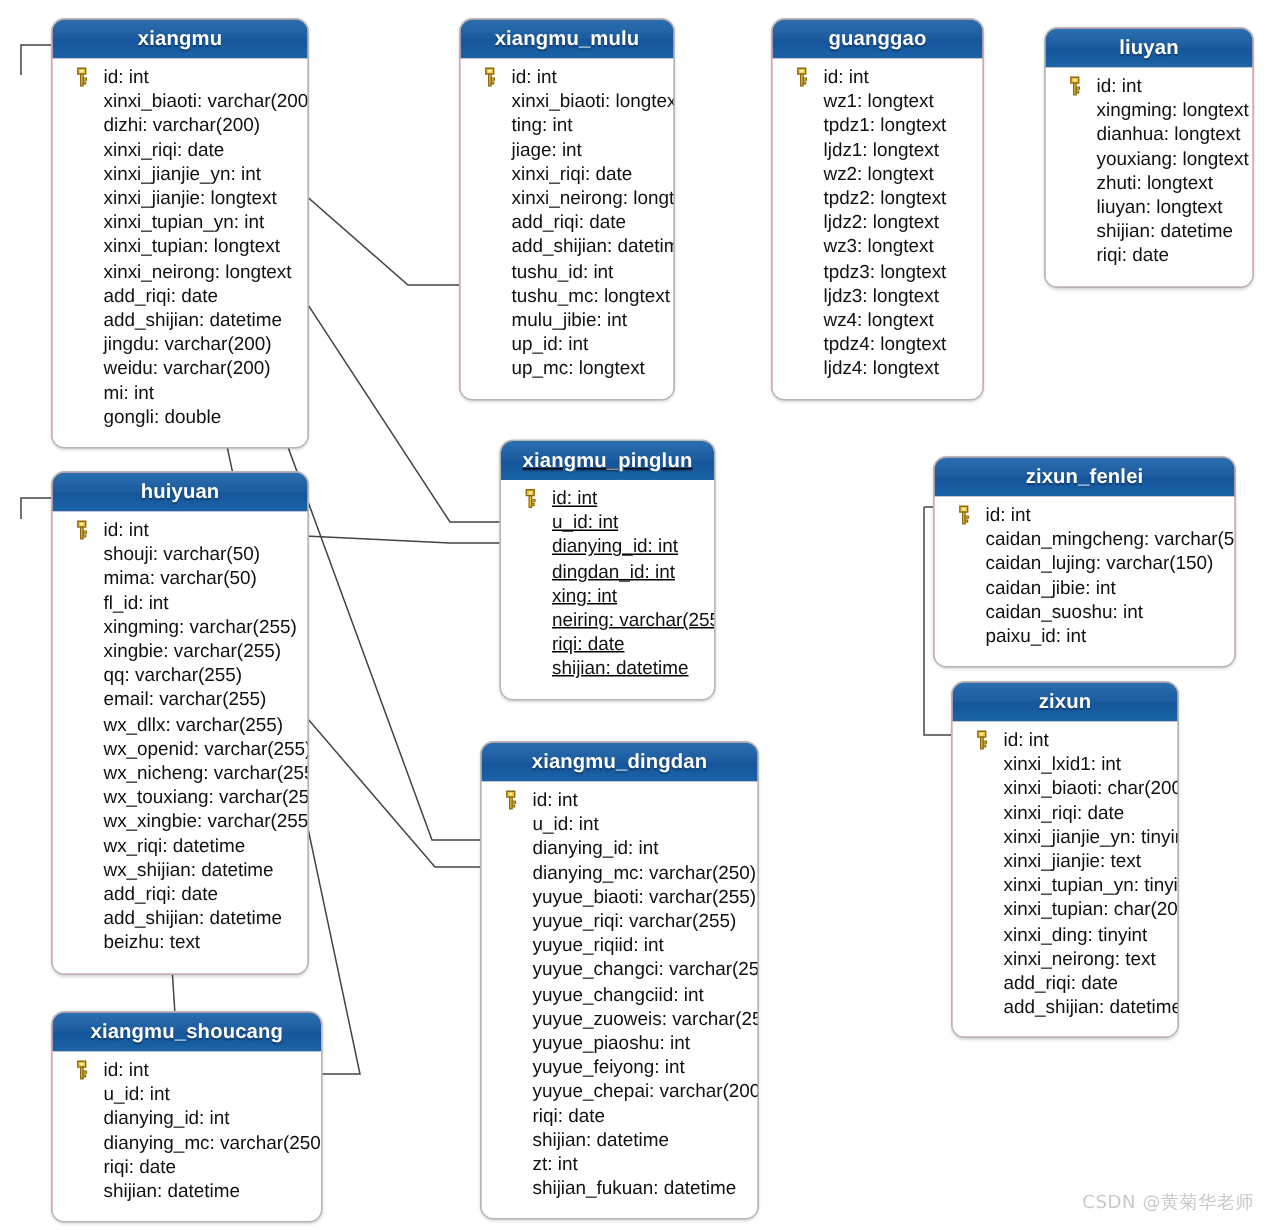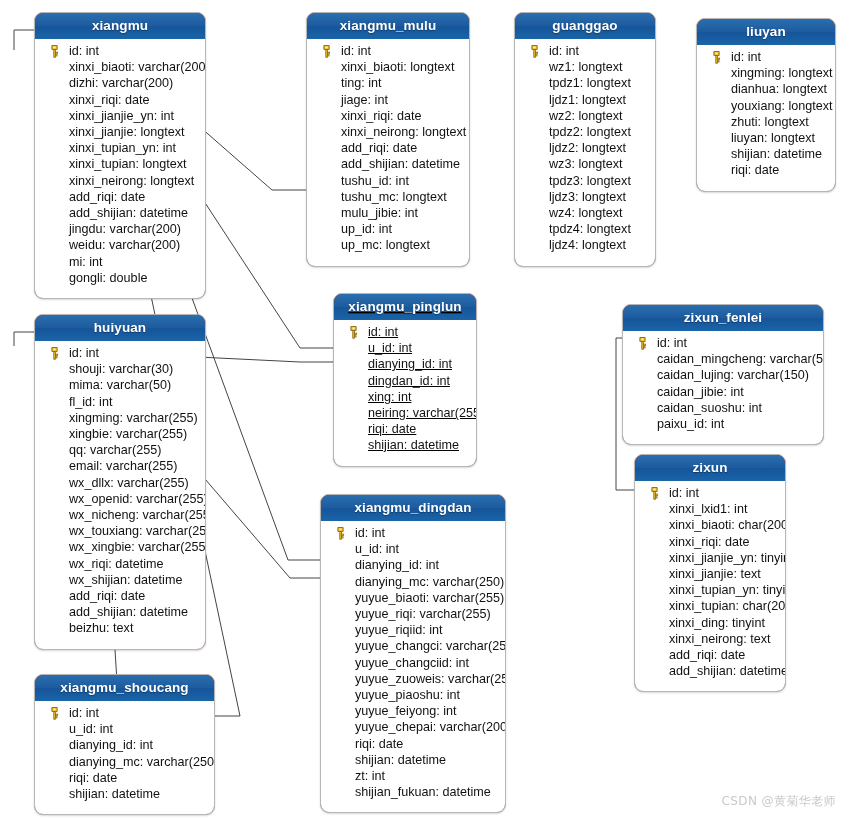--- a/index.html
+++ b/index.html
@@ -21,21 +21,21 @@
   #connectors {
     position: absolute;
     left: 0; top: 0;
     width: 850px; height: 820px;
     pointer-events: none;
     z-index: 1;
   }
   .entity {
     position: absolute;
     z-index: 2;
-    background: #7f1d1d;
+    background: #fca5a5;
     border: 1px solid #b6b6b6;
     border-radius: 9px;
     box-shadow: 0 1px 2px rgba(0,0,0,0.16);
     overflow: hidden;
   }
   .entity-header {
     background: linear-gradient(to bottom, #2a6fb0 0%, #1d5c9e 48%, #16559a 52%, #1a64a8 100%);
     color: #ffffff;
     font-weight: bold;
     font-size: 13.5px;
@@ -167,21 +167,21 @@
                 <path d="M5.2 1.6 h5.6 v4.2 h-5.6 z" fill="#f2c230" stroke="#8a6a10" stroke-width="1"></path>
                 <rect x="7" y="2.8" width="2" height="1.8" fill="#fdf3c8"></rect>
                 <path d="M7.2 5.8 h1.8 v8.4 h-1.8 z" fill="#f2c230" stroke="#8a6a10" stroke-width="0.9"></path>
                 <rect x="9" y="8.6" width="2.4" height="1.5" fill="#f2c230" stroke="#8a6a10" stroke-width="0.8"></rect>
                 <rect x="9" y="11.4" width="1.8" height="1.4" fill="#f2c230" stroke="#8a6a10" stroke-width="0.8"></rect>
               </g>
             </svg>
             <span>id: int</span>
           </div>
           <div class="field">
-            <span>shouji: varchar(30)</span>
+            <span>shouji: varchar(50)</span>
           </div>
           <div class="field">
             <span>mima: varchar(50)</span>
           </div>
           <div class="field">
             <span>fl_id: int</span>
           </div>
           <div class="field">
             <span>xingming: varchar(255)</span>
           </div>
@@ -251,21 +251,21 @@
             <span>dianying_mc: varchar(250)</span>
           </div>
           <div class="field">
             <span>riqi: date</span>
           </div>
           <div class="field">
             <span>shijian: datetime</span>
           </div>
         </div>
   </div>
-      <div class="entity" style="left: 306px; top: 12px; width: 164px;">
+      <div class="entity" style="left: 306px; top: 12px; width: 144px;">
     <div class="entity-header">xiangmu_mulu</div>
     <div class="entity-body">
           <div class="field pk">
             <svg class="key-icon" viewBox="0 0 16 16">
               <g>
                 <path d="M5.2 1.6 h5.6 v4.2 h-5.6 z" fill="#f2c230" stroke="#8a6a10" stroke-width="1"></path>
                 <rect x="7" y="2.8" width="2" height="1.8" fill="#fdf3c8"></rect>
                 <path d="M7.2 5.8 h1.8 v8.4 h-1.8 z" fill="#f2c230" stroke="#8a6a10" stroke-width="0.9"></path>
                 <rect x="9" y="8.6" width="2.4" height="1.5" fill="#f2c230" stroke="#8a6a10" stroke-width="0.8"></rect>
                 <rect x="9" y="11.4" width="1.8" height="1.4" fill="#f2c230" stroke="#8a6a10" stroke-width="0.8"></rect>

